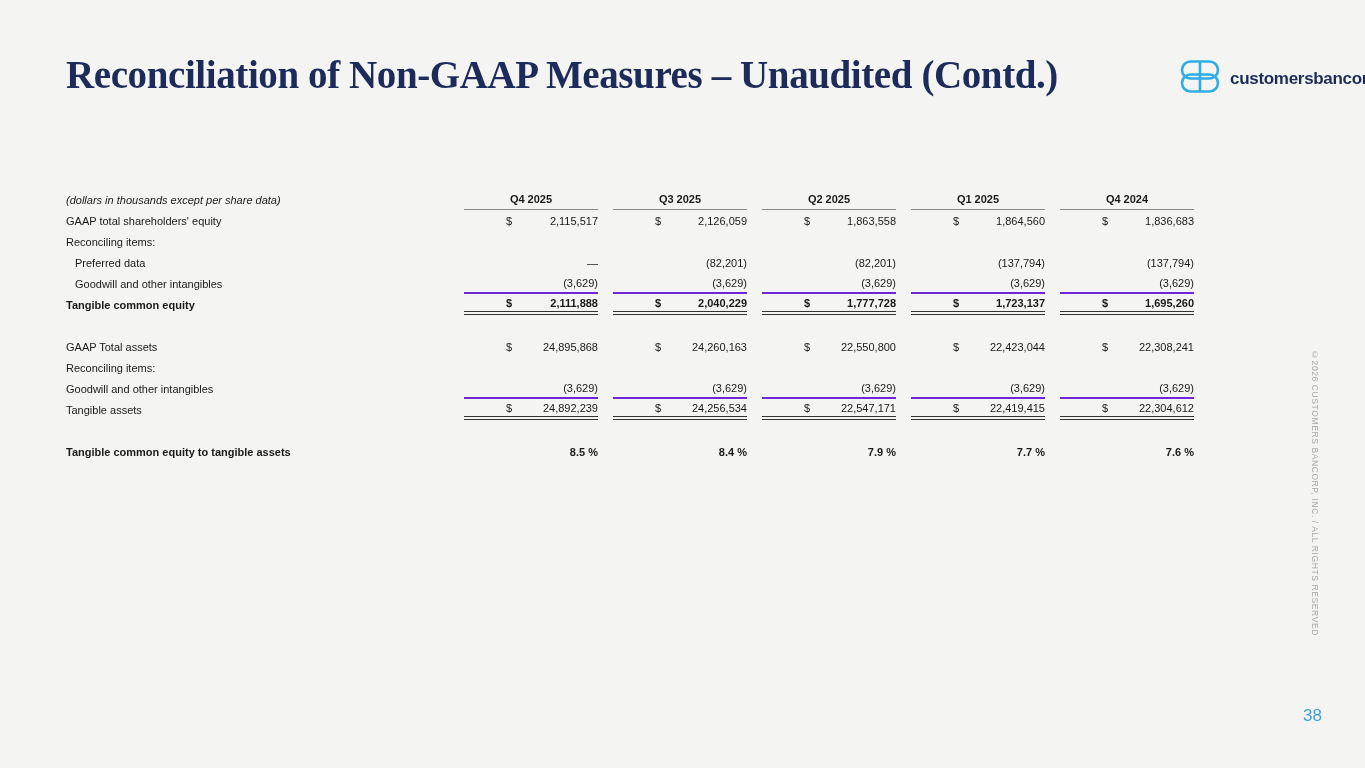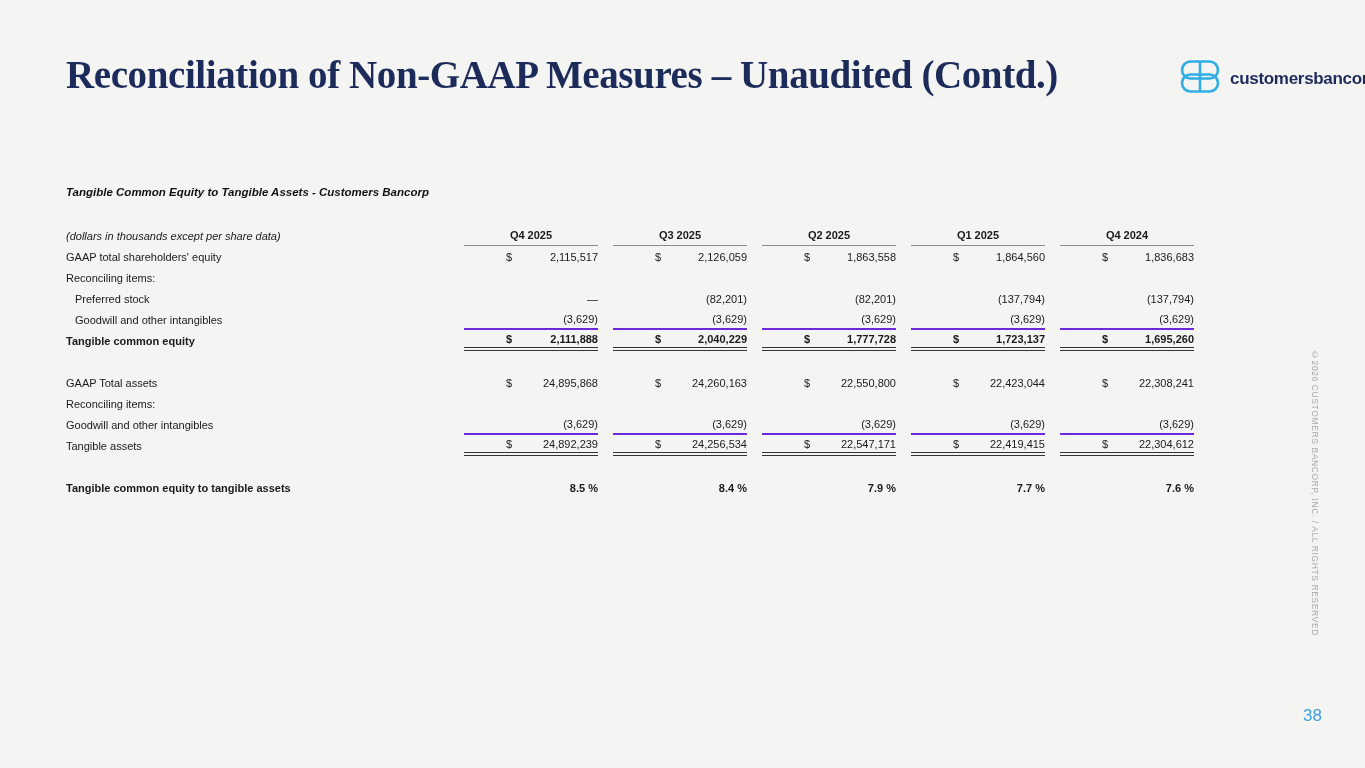--- a/index.html
+++ b/index.html
@@ -124,21 +124,20 @@
         <line x1="20" y1="1.5" x2="20" y2="31.5" stroke="#2fade4" stroke-width="2.6"></line>
       </svg>
     </span>
     <div class="logo-text">
       <span>customers</span>
       <span>bancorp</span>
     </div>
   </div>
 
   <div class="fin-table">
-    <div class="section-title">Tangible Common Equity to Tangible Assets - Customers Bancorp</div>
     <div id="table-rows">
         <div class="row header-row">
           <div class="units">(dollars in thousands except per share data)</div>
           <div class="hcell">Q4 2025</div>
           <div class="hcell">Q3 2025</div>
           <div class="hcell">Q2 2025</div>
           <div class="hcell">Q1 2025</div>
           <div class="hcell">Q4 2024</div>
         </div>
         <div class="row">
@@ -161,21 +160,21 @@
           </div>
           <div class="num dollar">
             <span>$</span>
             <span>1,836,683</span>
           </div>
         </div>
         <div class="row">
           <div class="label">Reconciling items:</div>
         </div>
         <div class="row">
-          <div class="label indent">Preferred stock</div>
+          <div class="label indent">Preferred data</div>
           <div class="num">—</div>
           <div class="num">(82,201)</div>
           <div class="num">(82,201)</div>
           <div class="num">(137,794)</div>
           <div class="num">(137,794)</div>
         </div>
         <div class="row">
           <div class="label indent">Goodwill and other intangibles</div>
           <div class="num rule-single">(3,629)</div>
           <div class="num rule-single">(3,629)</div>

